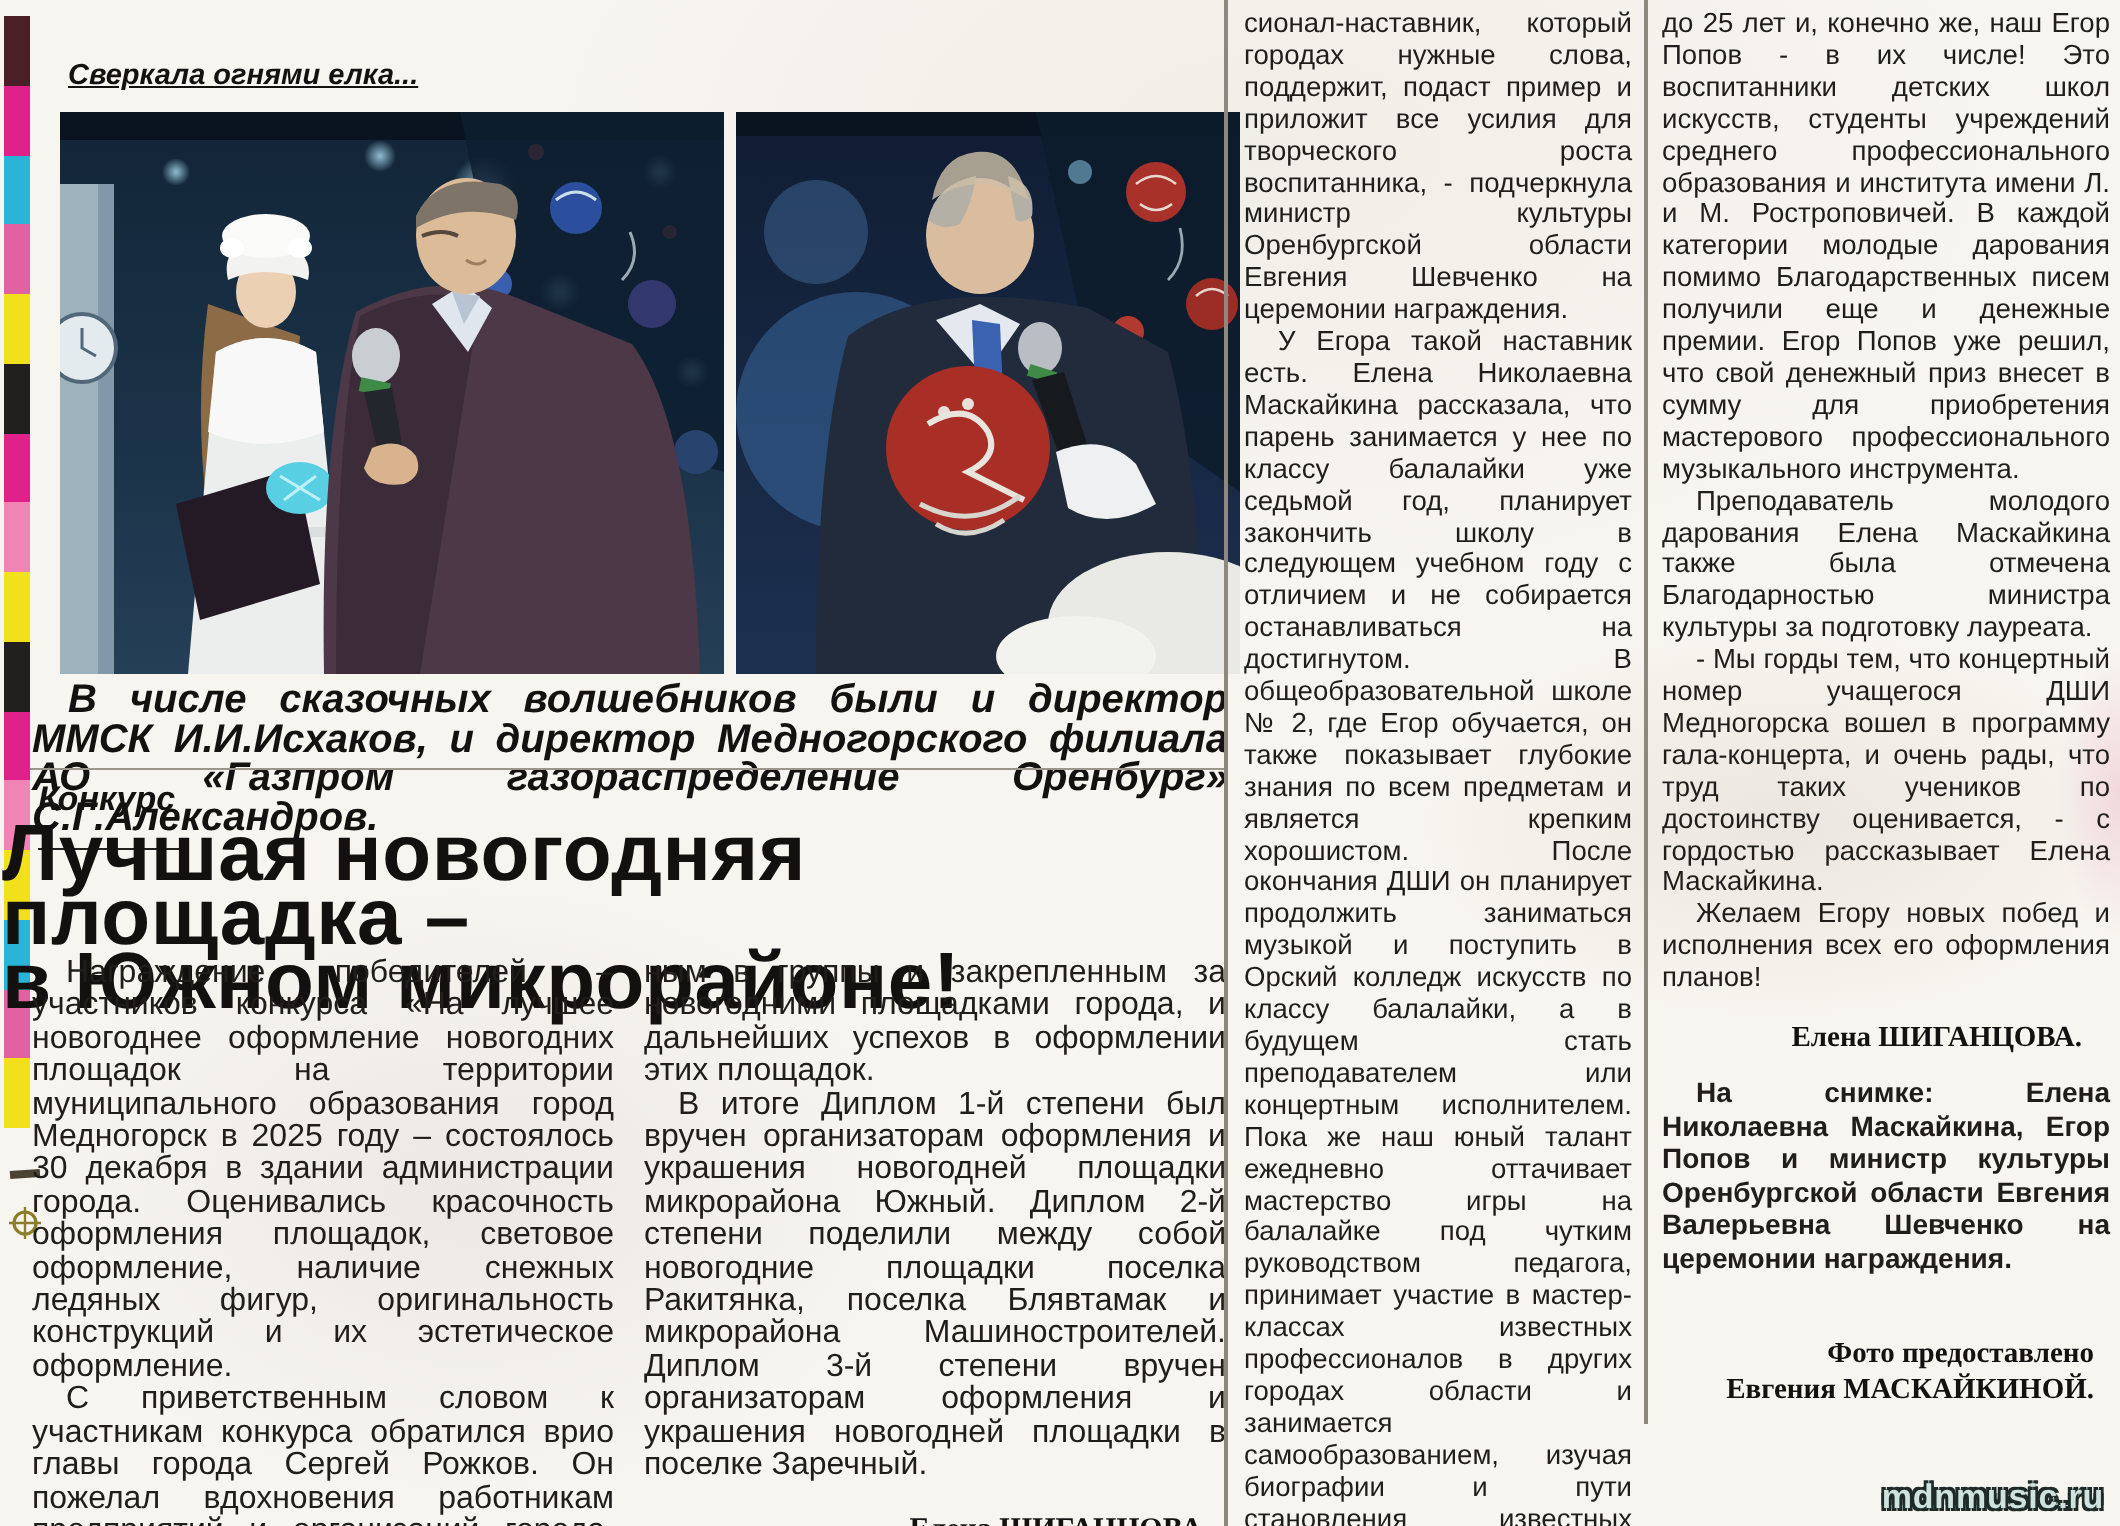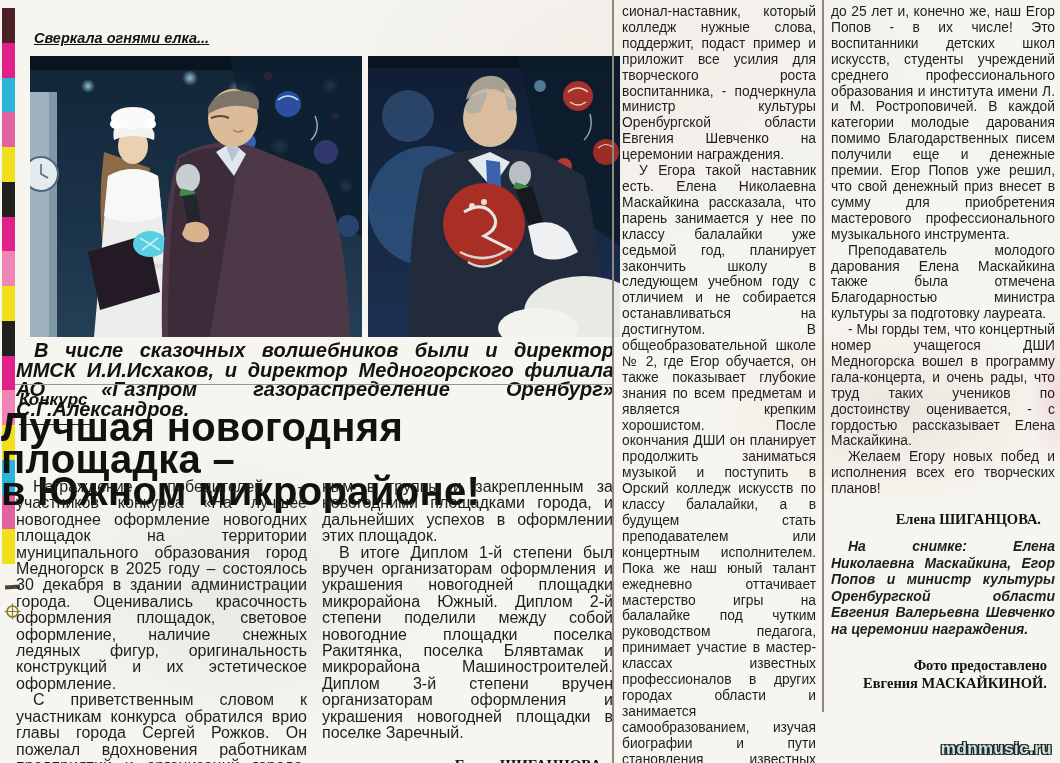--- a/index.html
+++ b/index.html
@@ -64,26 +64,26 @@
   .vdiv2{left:822px;height:712px;}
   
   .col3{position:absolute;left:622px;top:4px;width:194px;}
   .col4{position:absolute;left:831px;top:4px;width:224px;}
   .col3 p,.col4 p{margin:0;font-size:13.8px;line-height:15.9px;text-align:justify;color:#201e1b;}
   .byline2{
     font-family:"Liberation Serif",serif;font-weight:bold;font-size:14.5px;
     text-align:right;padding-right:14px;margin-top:14px;margin-bottom:10px;color:#141210;
   }
   .photo-note{
-    margin-top:4px;font-weight:bold;font-style:italic;font-size:14px !important;
+    margin-top:4px;font-weight:bold;font-size:14px !important;
     line-height:16.6px !important;
   }
   .photo-credit{
     font-family:"Liberation Serif",serif;font-weight:bold;font-size:14.5px;line-height:18px;
-    text-align:right;padding-right:8px;margin-top:18px;color:#141210;
+    text-align:right;padding-right:8px;margin-top:30px;color:#141210;
   }
   .watermark{
     position:absolute;right:8px;bottom:4px;
     font-weight:bold;font-size:17px;letter-spacing:.4px;color:#cfe3de;
     text-shadow:-1.4px -1.4px 0 #1e2b28,1.4px -1.4px 0 #1e2b28,-1.4px 1.4px 0 #1e2b28,1.4px 1.4px 0 #1e2b28,0 0 1px #1e2b28;
   }
 </style>
 </head>
 <body>
 
@@ -251,30 +251,30 @@
       <p>ным в группы и закрепленным за новогодними площадками города, и дальнейших успехов в оформлении этих площадок.</p>
       <p class="ind">В итоге Диплом 1-й степени был вручен организаторам оформления и украшения новогодней площадки микрорайона Южный. Диплом 2-й степени поделили между собой новогодние площадки поселка Ракитянка, поселка Блявтамак и микрорайона Машиностроителей. Диплом 3-й степени вручен организаторам оформления и украшения новогодней площадки в поселке Заречный.</p>
       <div class="byline">Елена ШИГАНЦОВА.</div>
     </div>
   </div>
 
   <div class="vdiv vdiv1"></div>
   <div class="vdiv vdiv2"></div>
 
   <div class="col3">
-    <p>сионал-наставник, который колледж нужные слова, поддержит, подаст пример и приложит все усилия для творческого роста воспитанника, - подчеркнула министр культуры Оренбургской области Евгения Шевченко на церемонии награждения.</p>
+    <p>сионал-наставник, который городах нужные слова, поддержит, подаст пример и приложит все усилия для творческого роста воспитанника, - подчеркнула министр культуры Оренбургской области Евгения Шевченко на церемонии награждения.</p>
     <p class="ind">У Егора такой наставник есть. Елена Николаевна Маскайкина рассказала, что парень занимается у нее по классу балалайки уже седьмой год, планирует закончить школу в следующем учебном году с отличием и не собирается останавливаться на достигнутом. В общеобразовательной школе № 2, где Егор обучается, он также показывает глубокие знания по всем предметам и является крепким хорошистом. После окончания ДШИ он планирует продолжить заниматься музыкой и поступить в Орский колледж искусств по классу балалайки, а в будущем стать преподавателем или концертным исполнителем. Пока же наш юный талант ежедневно оттачивает мастерство игры на балалайке под чутким руководством педагога, принимает участие в мастер-классах известных профессионалов в других городах области и занимается самообразованием, изучая биографии и пути становления известных музыкантов страны.</p>
 
   </div>
 
   <div class="col4">
     <p>до 25 лет и, конечно же, наш Егор Попов - в их числе! Это воспитанники детских школ искусств, студенты учреждений среднего профессионального образования и института имени Л. и М. Ростроповичей. В каждой категории молодые дарования помимо Благодарственных писем получили еще и денежные премии. Егор Попов уже решил, что свой денежный приз внесет в сумму для приобретения мастерового профессионального музыкального инструмента.</p>
     <p class="ind">Преподаватель молодого дарования Елена Маскайкина также была отмечена Благодарностью министра культуры за подготовку лауреата.</p>
     <p class="ind">- Мы горды тем, что концертный номер учащегося ДШИ Медногорска вошел в программу гала-концерта, и очень рады, что труд таких учеников по достоинству оценивается, - с гордостью рассказывает Елена Маскайкина.</p>
-    <p class="ind">Желаем Егору новых побед и исполнения всех его творческих планов!</p>
+    <p class="ind">Желаем Егору новых побед и исполнения всех его оформления планов!</p>
     <div class="byline2">Елена ШИГАНЦОВА.</div>
     <p class="photo-note ind">На снимке: Елена Николаевна Маскайкина, Егор Попов и министр культуры Оренбургской области Евгения Валерьевна Шевченко на церемонии награждения.</p>
     <div class="photo-credit">
       <span>Фото предоставлено</span><br>
       <span>Евгения МАСКАЙКИНОЙ.</span>
     </div>
   </div>
 
   <div class="watermark">mdnmusic.ru</div>
 

